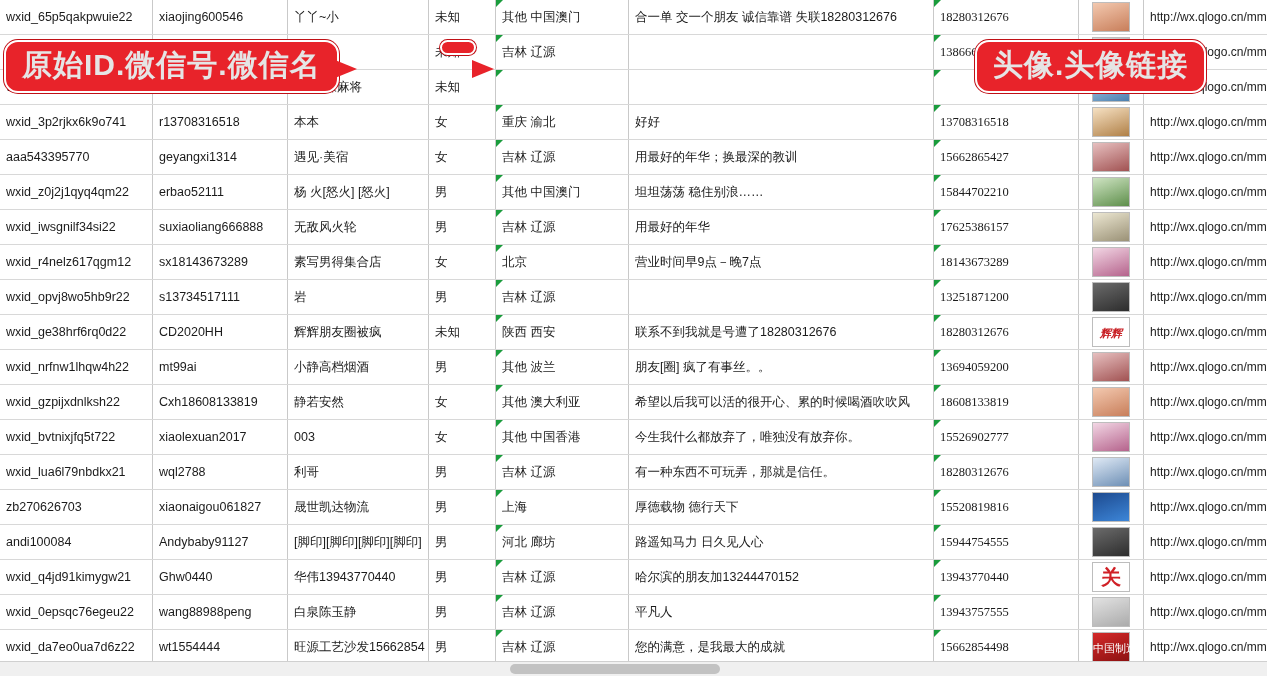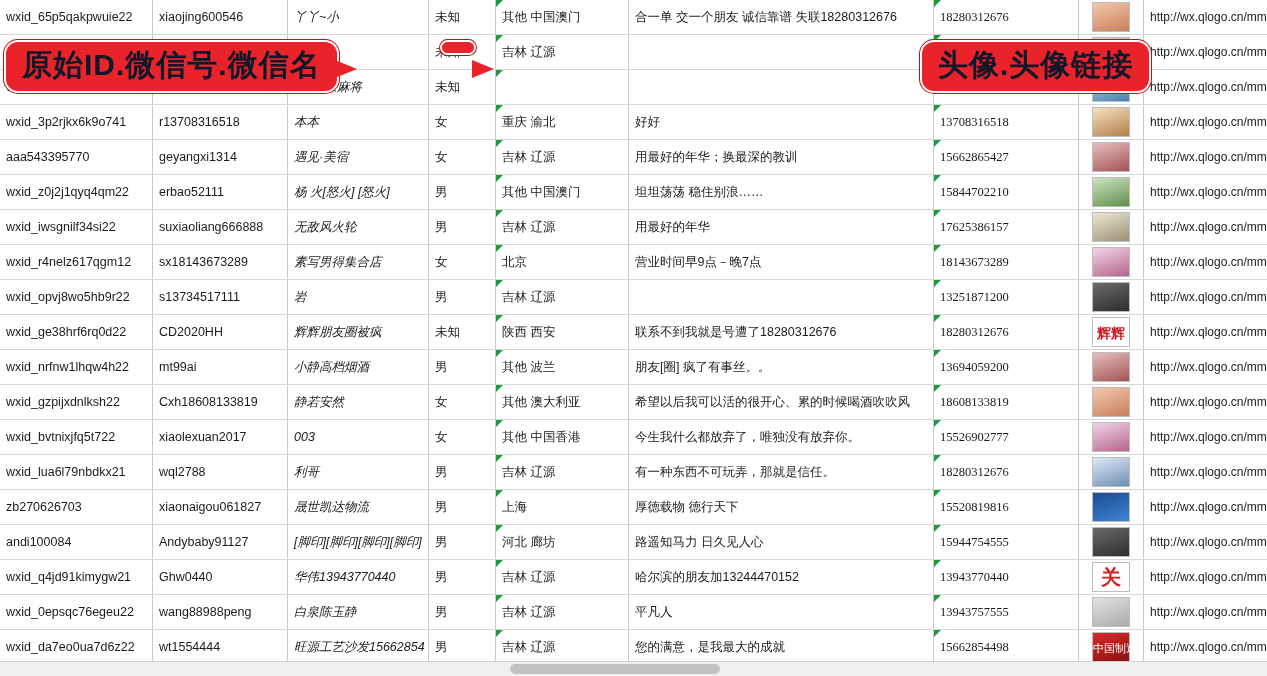--- a/index.html
+++ b/index.html
@@ -35,21 +35,21 @@
     height: 34px;
     padding: 0 6px;
     overflow: hidden;
     white-space: nowrap;
     vertical-align: middle;
     background: #ffffff;
   }
   
   .c0 { width: 140px; }
   .c1 { width: 122px; }
-  .c2 { width: 128px; font-style: italic; }
+  .c2 { width: 128px; }
   .c3 { width: 54px; }
   .c4 { width: 120px; }
   .c5 { width: 292px; }
   .c6 { width: 132px; font-family: Liberation Serif, serif; }
   .c7 { width: 52px; }
   .c8 { width: 227px; }
 
   .url {
     color: #1b1b1b;
     font-size: 12px;
@@ -77,34 +77,34 @@
     left: 0;
     top: 0;
     border-top: 7px solid #1a9c3c;
     border-right: 7px solid transparent;
   }
 
   
   .banner {
     position: absolute;
     background: #e8232a;
-    color: #0f172a;
+    color: #e5e5e5;
     font-weight: bold;
     font-size: 30px;
     letter-spacing: 1px;
     border-radius: 14px;
     border: 2px solid #ffffff;
     box-shadow: 0 0 0 1px #c01016;
     padding: 4px 16px 7px 16px;
     white-space: nowrap;
     line-height: 1.28;
   }
   #banner-a { left: 4px;   top: 40px; }
   #banner-b { left: 440px; top: 40px; }
-  #banner-c { left: 920px; top: 40px; }
+  #banner-c { left: 975px; top: 40px; }
 
   .banner-tail {
     position: absolute;
     width: 0; height: 0;
     border-left: 22px solid #e8232a;
     border-top: 9px solid transparent;
     border-bottom: 9px solid transparent;
     top: 18px;
     right: -20px;
   }
@@ -131,21 +131,21 @@
 
   
   .av1 { background: linear-gradient(160deg,#f3c9b0,#c87e5a); }
   .av2 { background: linear-gradient(160deg,#d8d8d8,#8f8f8f); }
   .av3 { background: linear-gradient(160deg,#b7d7f0,#4b7fae); }
   .av4 { background: linear-gradient(160deg,#f6e1c3,#b08047); }
   .av5 { background: linear-gradient(160deg,#e7c0c0,#a15252); }
   .av6 { background: linear-gradient(160deg,#cfe4c3,#5e8f4b); }
   .av7 { background: linear-gradient(160deg,#ece7d2,#9a9176); }
   .av8 { background: linear-gradient(160deg,#f2d6e4,#b5638c); }
-  .av9 { background: #ffffff; color:#c81d22; font-weight:bold; font-size:14px; line-height:30px; }
+  .av9 { background: #ffffff; color:#c81d22; font-weight:bold; font-size:11px; line-height:30px;font-style:italic; }
   .av10 { background: linear-gradient(160deg,#dfe9f5,#6d8fb5); }
   .av11 { background: linear-gradient(160deg,#1d4a8f,#3d86d8); }
   .av12 { background: linear-gradient(160deg,#6b6b6b,#2d2d2d); }
   .av13 { background: #ffffff; color:#d02026; font-weight:bold; font-size:20px; line-height:28px; }
   .av14 { background: linear-gradient(160deg,#e2e2e2,#ababab); }
   .av15 { background: linear-gradient(160deg,#d42a2a,#8d1111); color:#fff; font-size:11px; line-height:30px; }
 </style>
 </head>
 <body>
 

